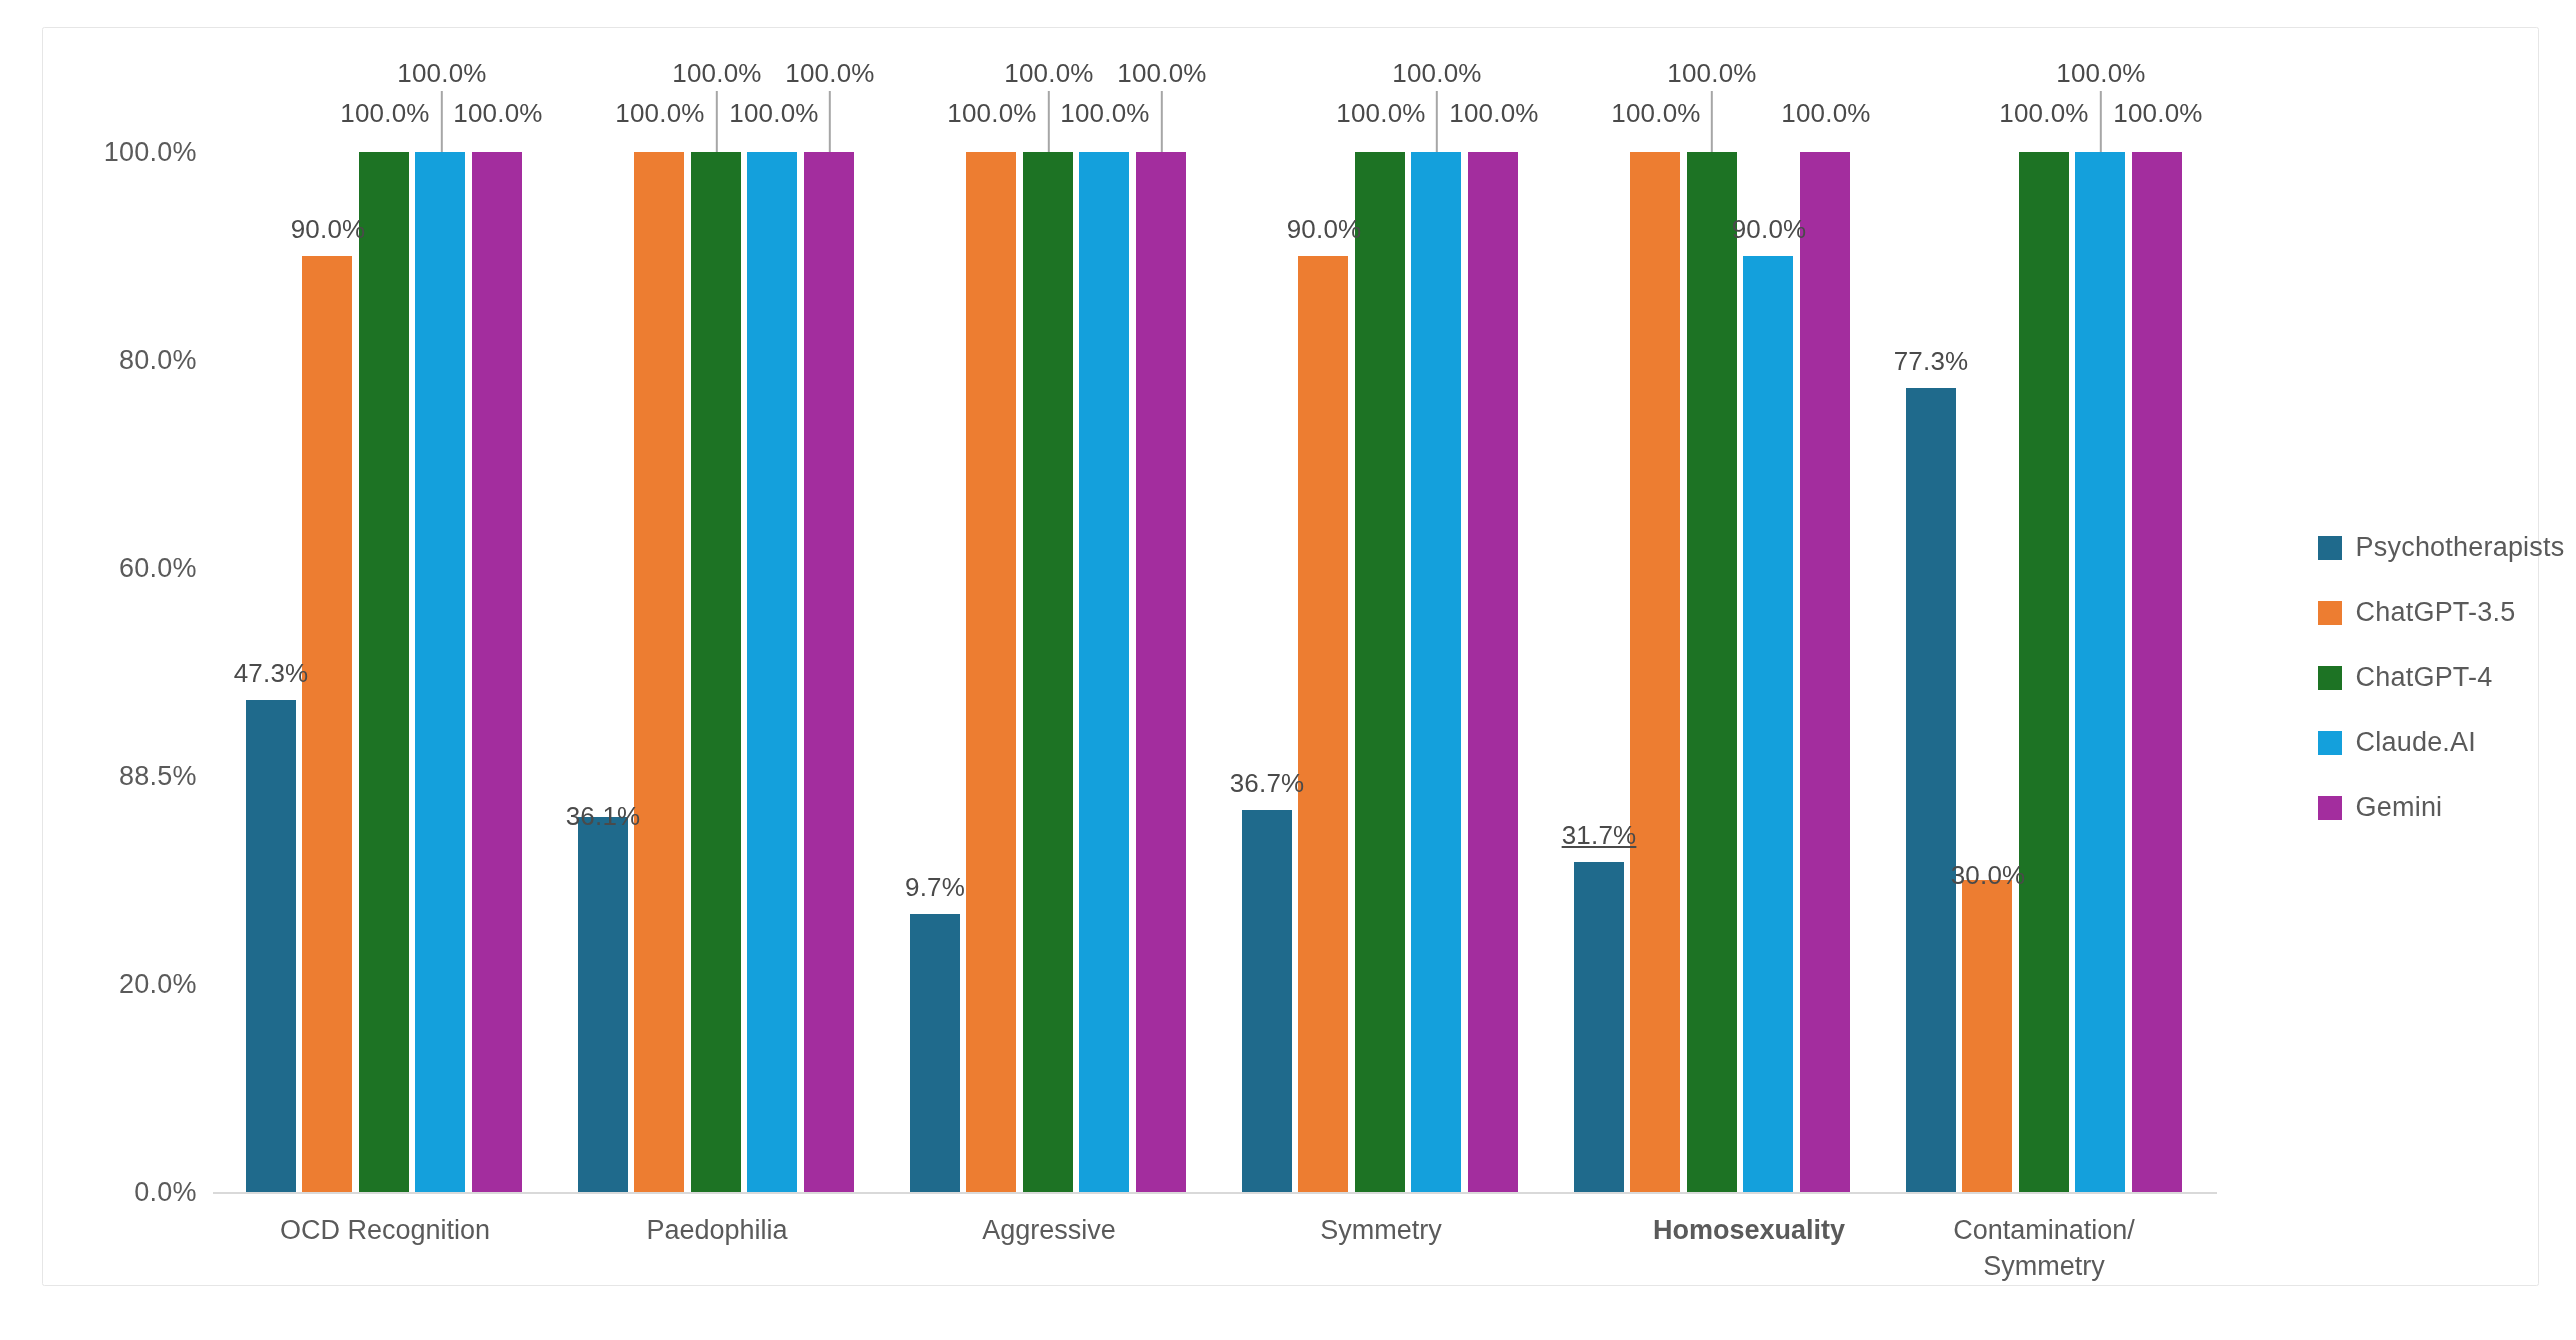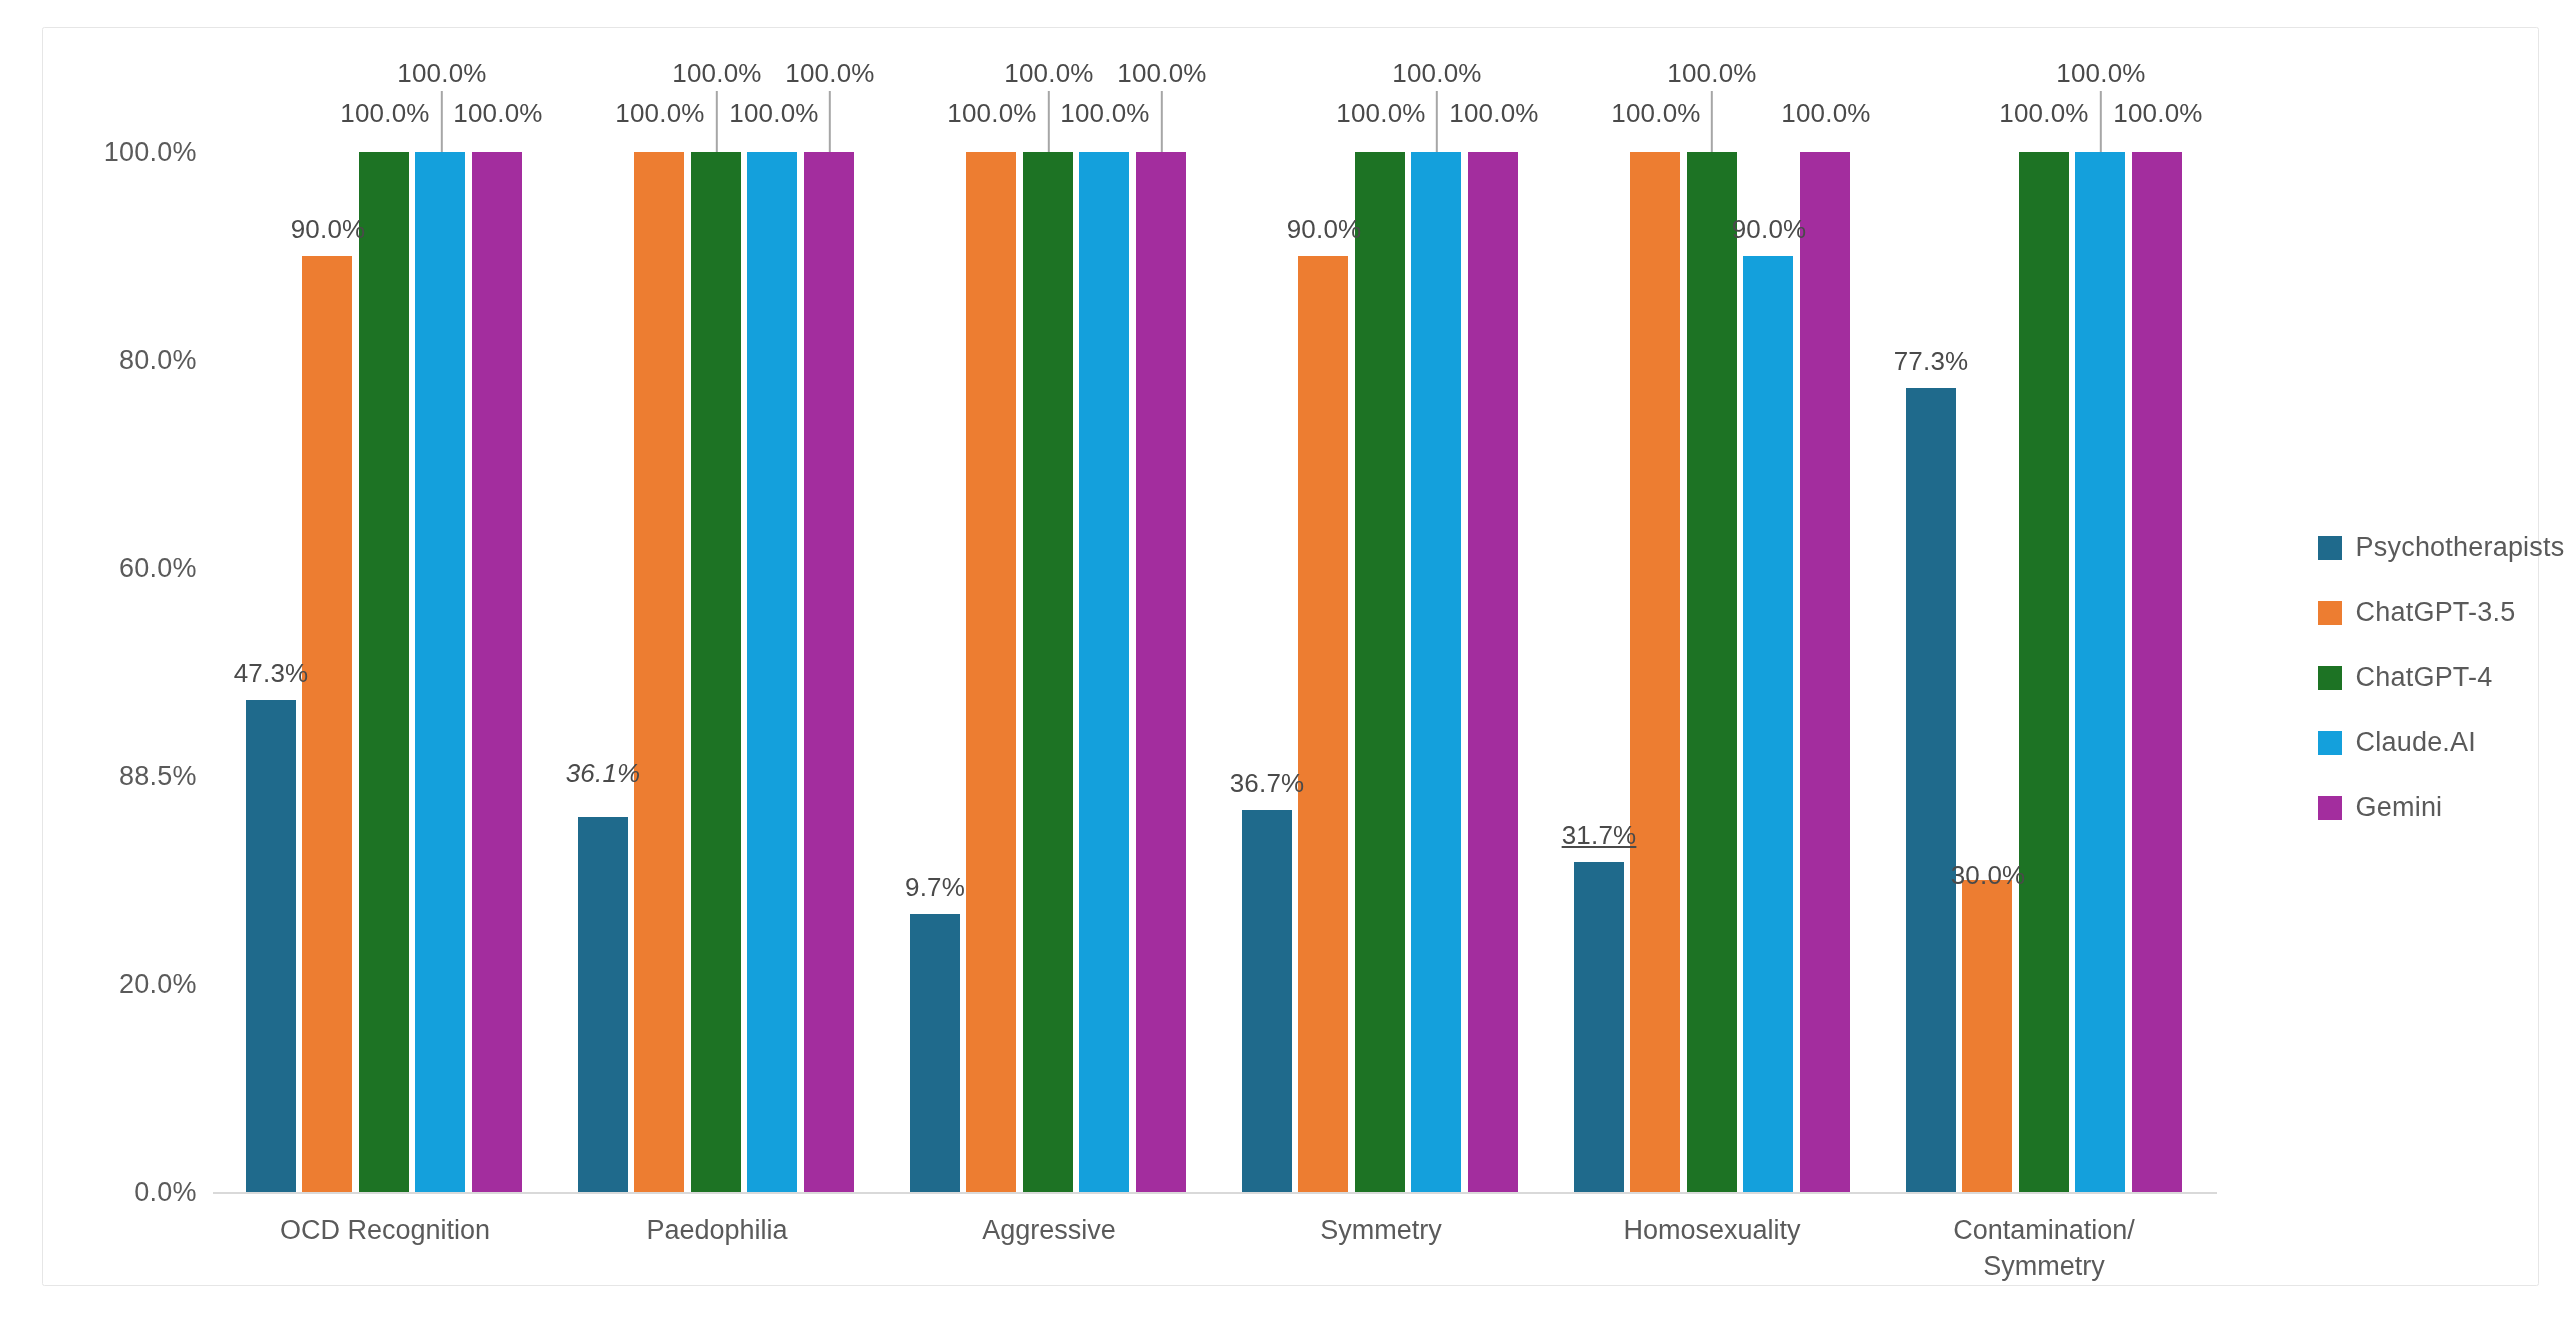--- a/index.html
+++ b/index.html
@@ -222,21 +222,21 @@
     </div>
 
 <div class="cat-label" style="left: 342px;">OCD Recognition</div>
     <div class="dlabel" style="top: 630px; left: 228px;">47.3%</div>
     <div class="dlabel" style="top: 186px; left: 285px;">90.0%</div>
     <div class="dlabel" style="top: 70px; left: 342px;">100.0%</div>
     <div class="leader" style="left: 399px; top: 63px; height: 61px;"></div>
     <div class="dlabel" style="top: 30px; left: 399px;">100.0%</div>
     <div class="dlabel" style="top: 70px; left: 455px;">100.0%</div>
     <div class="cat-label" style="left: 674px;">Paedophilia</div>
-    <div class="dlabel" style="top: 730px; left: 560px; font-style: italic;">36.1%</div>
+    <div class="dlabel" style="top: 773px; left: 560px;">36.1%</div>
     <div class="dlabel" style="top: 70px; left: 617px;">100.0%</div>
     <div class="leader" style="left: 674px; top: 63px; height: 61px;"></div>
     <div class="dlabel" style="top: 30px; left: 674px;">100.0%</div>
     <div class="dlabel" style="top: 70px; left: 731px;">100.0%</div>
     <div class="leader" style="left: 787px; top: 63px; height: 61px;"></div>
     <div class="dlabel" style="top: 30px; left: 787px;">100.0%</div>
     <div class="cat-label" style="left: 1006px;">Aggressive</div>
     <div class="dlabel" style="top: 844px; left: 892px;">9.7%</div>
     <div class="dlabel" style="top: 70px; left: 949px;">100.0%</div>
     <div class="leader" style="left: 1006px; top: 63px; height: 61px;"></div>
@@ -244,21 +244,21 @@
     <div class="dlabel" style="top: 70px; left: 1062px;">100.0%</div>
     <div class="leader" style="left: 1119px; top: 63px; height: 61px;"></div>
     <div class="dlabel" style="top: 30px; left: 1119px;">100.0%</div>
     <div class="cat-label" style="left: 1338px;">Symmetry</div>
     <div class="dlabel" style="top: 740px; left: 1224px;">36.7%</div>
     <div class="dlabel" style="top: 186px; left: 1281px;">90.0%</div>
     <div class="dlabel" style="top: 70px; left: 1338px;">100.0%</div>
     <div class="leader" style="left: 1394px; top: 63px; height: 61px;"></div>
     <div class="dlabel" style="top: 30px; left: 1394px;">100.0%</div>
     <div class="dlabel" style="top: 70px; left: 1451px;">100.0%</div>
-    <div class="cat-label" style="left: 1669px;">Homosexuality</div>
+    <div class="cat-label" style="left: 1706px; font-weight: bold;">Homosexuality</div>
     <div class="dlabel" style="top: 792px; left: 1556px; text-decoration: underline;">31.7%</div>
     <div class="dlabel" style="top: 70px; left: 1613px;">100.0%</div>
     <div class="leader" style="left: 1669px; top: 63px; height: 61px;"></div>
     <div class="dlabel" style="top: 30px; left: 1669px;">100.0%</div>
     <div class="dlabel" style="top: 186px; left: 1726px;">90.0%</div>
     <div class="dlabel" style="top: 70px; left: 1783px;">100.0%</div>
     <div class="cat-label" style="left: 2001px;">Contamination/
 Symmetry</div>
     <div class="dlabel" style="top: 318px; left: 1888px;">77.3%</div>
     <div class="dlabel" style="top: 832px; left: 1945px;">30.0%</div>

